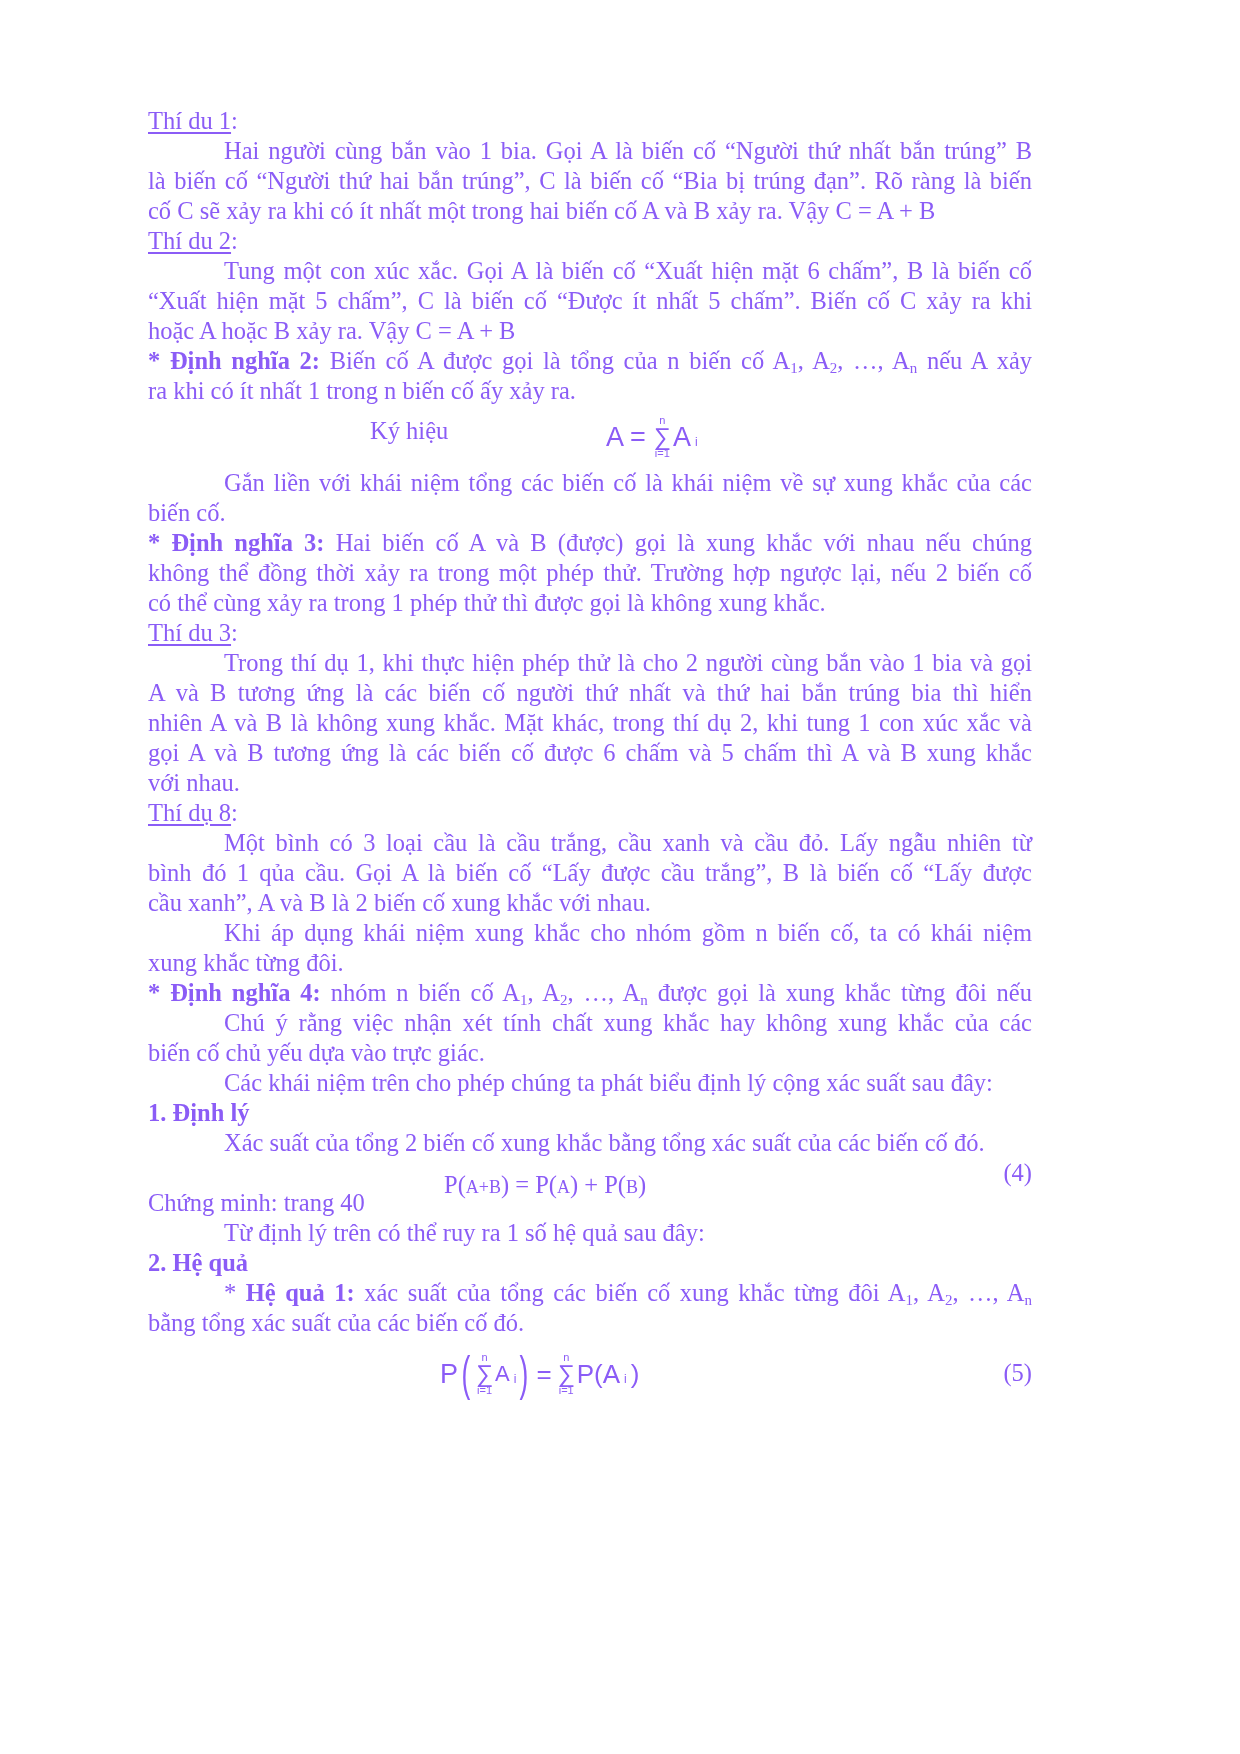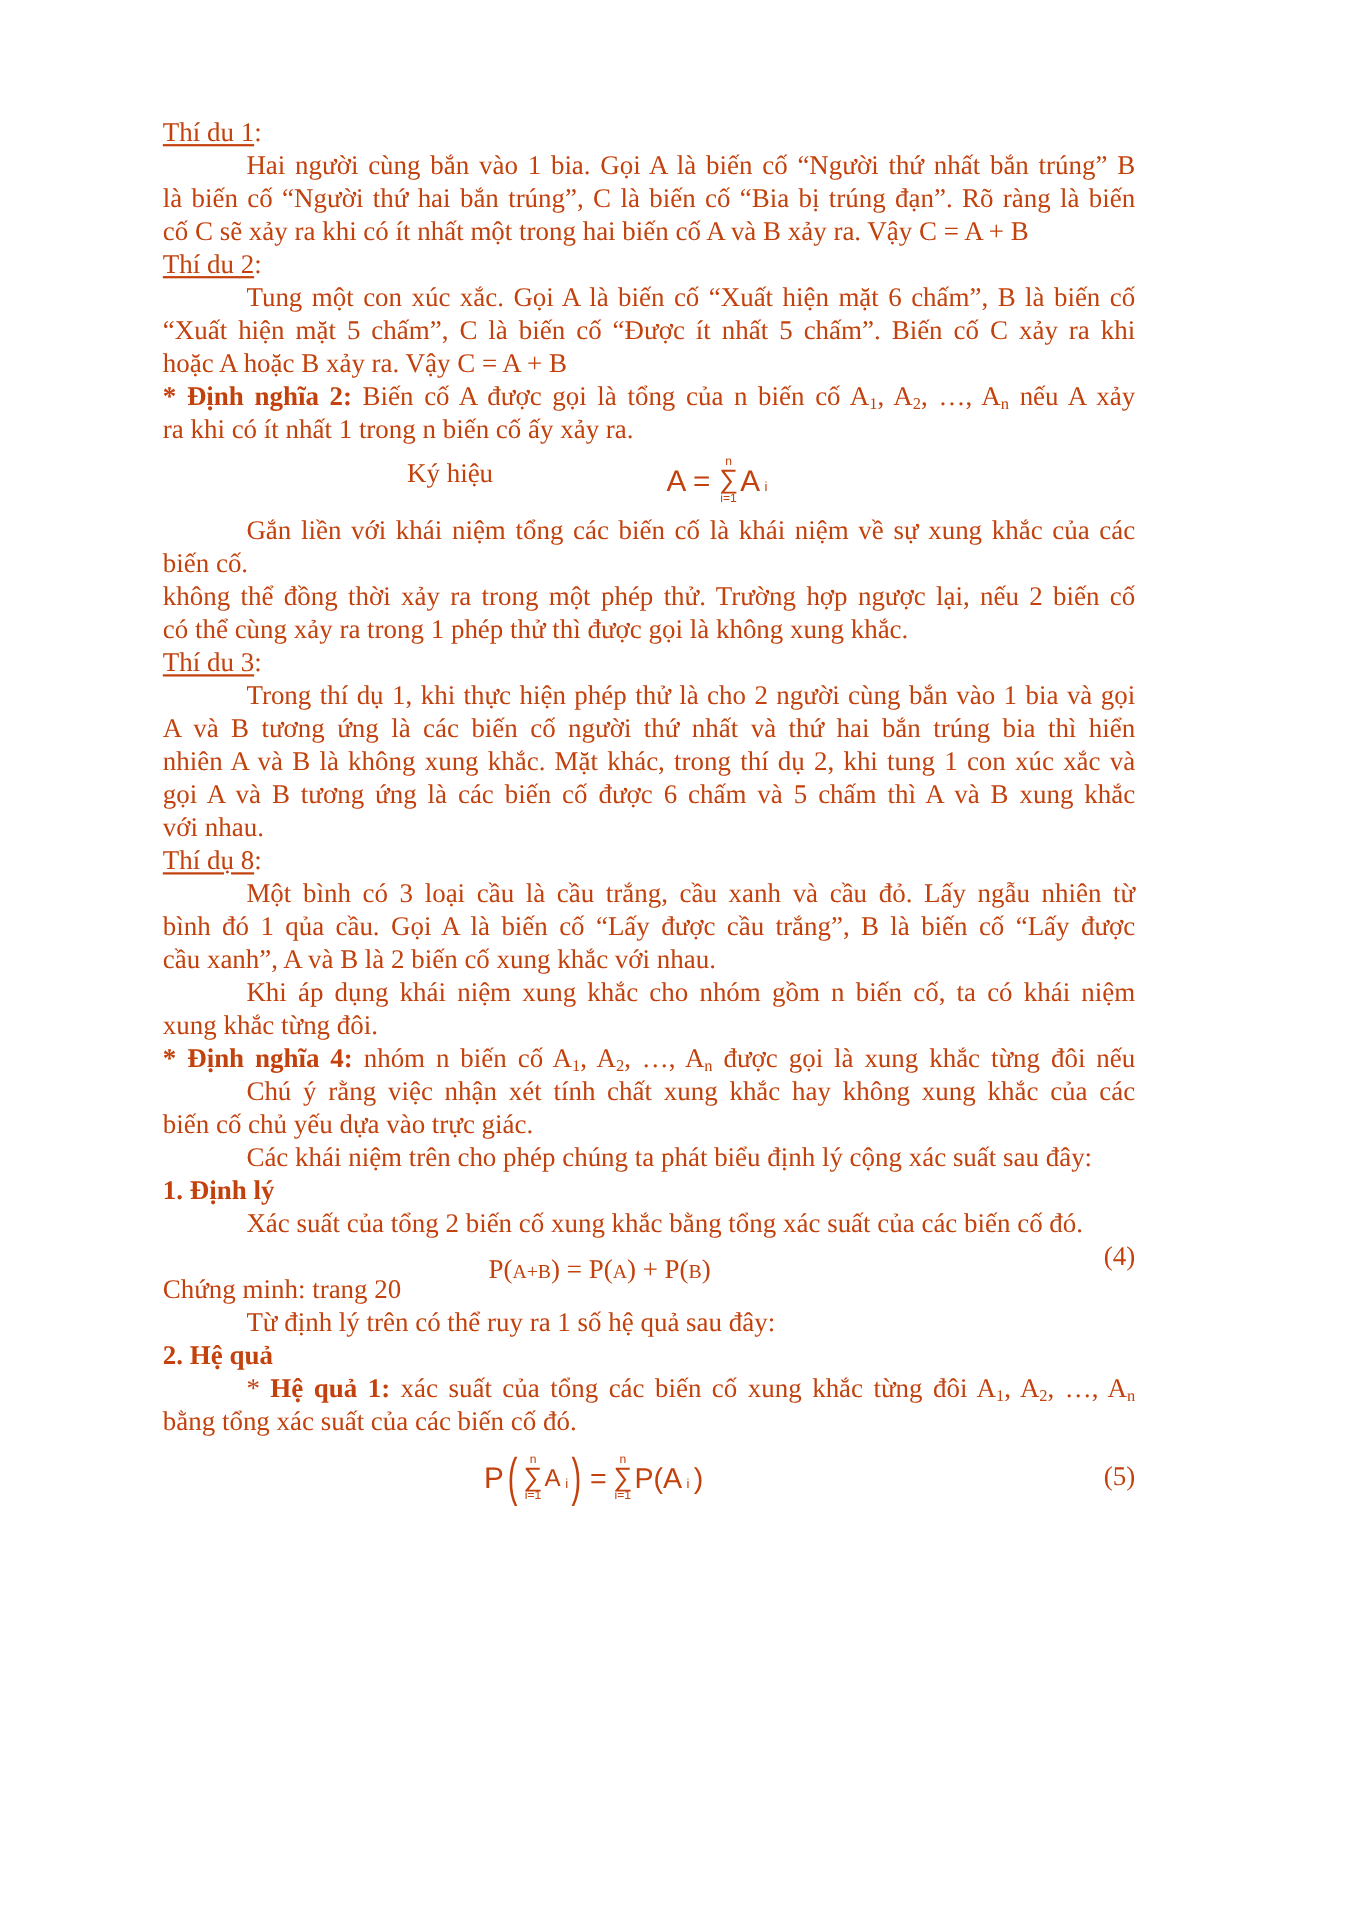--- a/index.html
+++ b/index.html
@@ -1,20 +1,20 @@
 <!DOCTYPE html>
 <html><head>
 <meta charset="utf-8">
 <style>
   html, body { margin: 0; padding: 0; background: #ffffff; }
   body { width: 1240px; height: 1754px; position: relative; overflow: hidden; }
   .page {
     position: absolute; left: 148px; top: 106px; width: 884px;
     font-family: "Liberation Serif", serif; font-size: 24.5px; line-height: 30px;
-    color: #c2410c; text-align: justify;
+    color: #8b5cf6; text-align: justify;
   }
   .line { display: block; white-space: nowrap; overflow: visible; height: 30px; }
   .just { text-align: justify; text-align-last: justify; white-space: normal; }
   .indent { padding-left: 76px; }
   .u { text-decoration: underline; text-decoration-thickness: 1.5px; text-underline-offset: 3px; }
   .b { font-weight: bold; }
   .i { }
   sub { font-size: 15px; vertical-align: -4px; line-height: 0; }
 
   .formula-row { position: relative; height: 62px; }
@@ -77,20 +77,23 @@
         <span class="lim">i=1</span>
       </span>
       <span class="big">A</span>
       <span class="sub-i">i</span>
     </span>
   </div>
 
   <div class="line just indent i">Gắn liền với khái niệm tổng các biến cố là khái niệm về sự xung khắc của các</div>
   <div class="line i">biến cố.</div>
 
+  <div class="line just">
+    <span class="b">* Định nghĩa 3:</span><span> Hai biến cố A và B (được) gọi là xung khắc với nhau nếu chúng</span>
+  </div>
   <div class="line just">không thể đồng thời xảy ra trong một phép thử. Trường hợp ngược lại, nếu 2 biến cố</div>
   <div class="line">có thể cùng xảy ra trong 1 phép thử thì được gọi là không xung khắc.</div>
 
   <div class="line">
     <span class="u">Thí du 3</span><span>:</span>
   </div>
   <div class="line just indent">Trong thí dụ 1, khi thực hiện phép thử là cho 2 người cùng bắn vào 1 bia và gọi</div>
   <div class="line just">A và B tương ứng là các biến cố người thứ nhất và  thứ hai bắn trúng bia thì hiển</div>
   <div class="line just">nhiên A và B là không xung khắc. Mặt khác, trong thí dụ 2, khi tung 1 con xúc xắc và</div>
   <div class="line just">gọi A và B tương ứng là các biến cố được 6 chấm và 5 chấm thì A và B xung khắc</div>
@@ -114,21 +117,21 @@
   <div class="line i">biến cố chủ yếu dựa vào trực giác.</div>
 
   <div class="line indent">Các khái niệm trên cho phép chúng ta phát biểu định lý cộng xác suất sau đây:</div>
 
   <div class="line b">1. Định lý</div>
   <div class="line indent">Xác suất của tổng 2 biến cố xung khắc bằng tổng xác suất của các biến cố đó.</div>
   <div class="eq4">
     <span class="expr"><span>P(</span><span class="sc">A+B</span><span>) = P(</span><span class="sc">A</span><span>) + P(</span><span class="sc">B</span><span>)</span></span>
     <span class="eqnum">(4)</span>
   </div>
-  <div class="line i">Chứng minh: trang 20</div>
+  <div class="line i">Chứng minh: trang 40</div>
   <div class="line indent">Từ định lý trên có  thể ruy ra 1 số hệ quả sau đây:</div>
 
   <div class="line b">2. Hệ quả</div>
   <div class="line just" style="padding-left:76px;">
     <span>* </span><span class="b i">Hệ quả 1:</span><span> xác suất của tổng các biến cố xung khắc từng đôi A</span><sub>1</sub><span>, A</span><sub>2</sub><span>, …, A</span><sub>n</sub>
   </div>
   <div class="line">bằng tổng xác suất của các biến cố đó.</div>
 
   <div class="eq5">
     <span class="expr">

